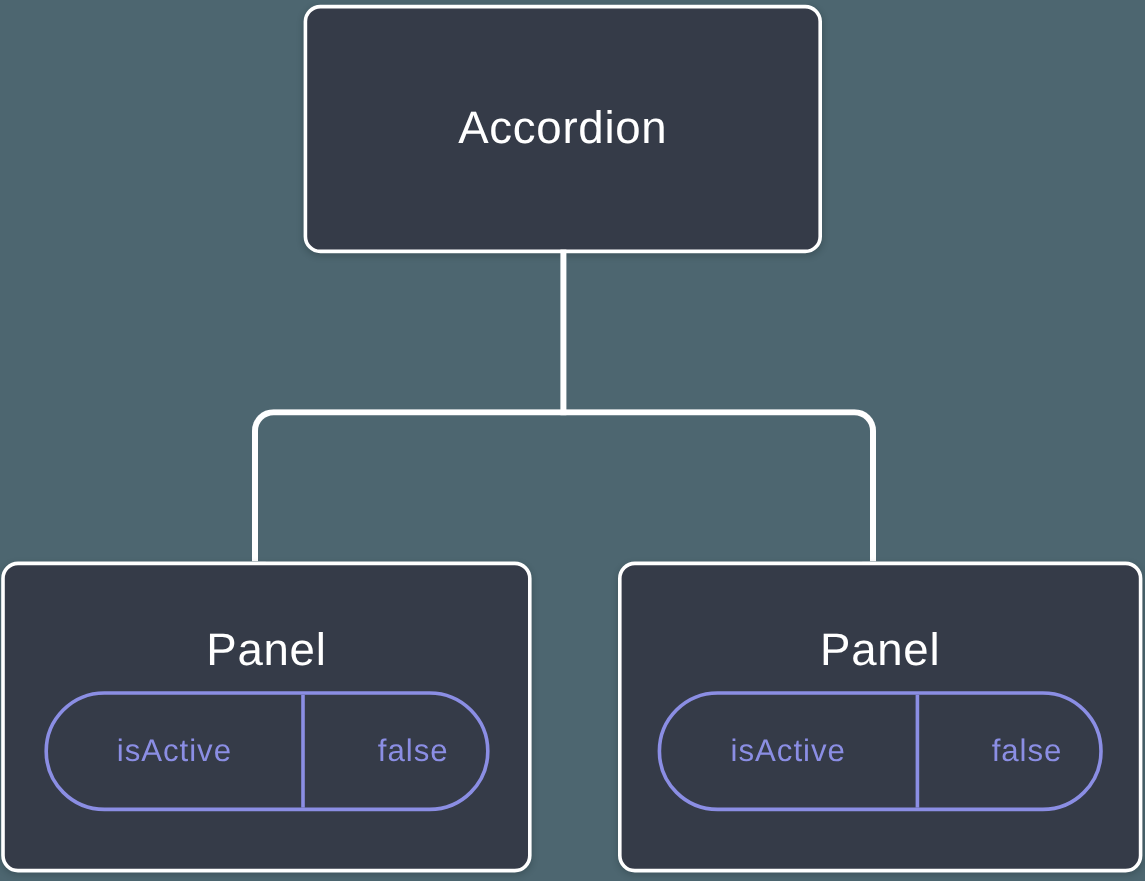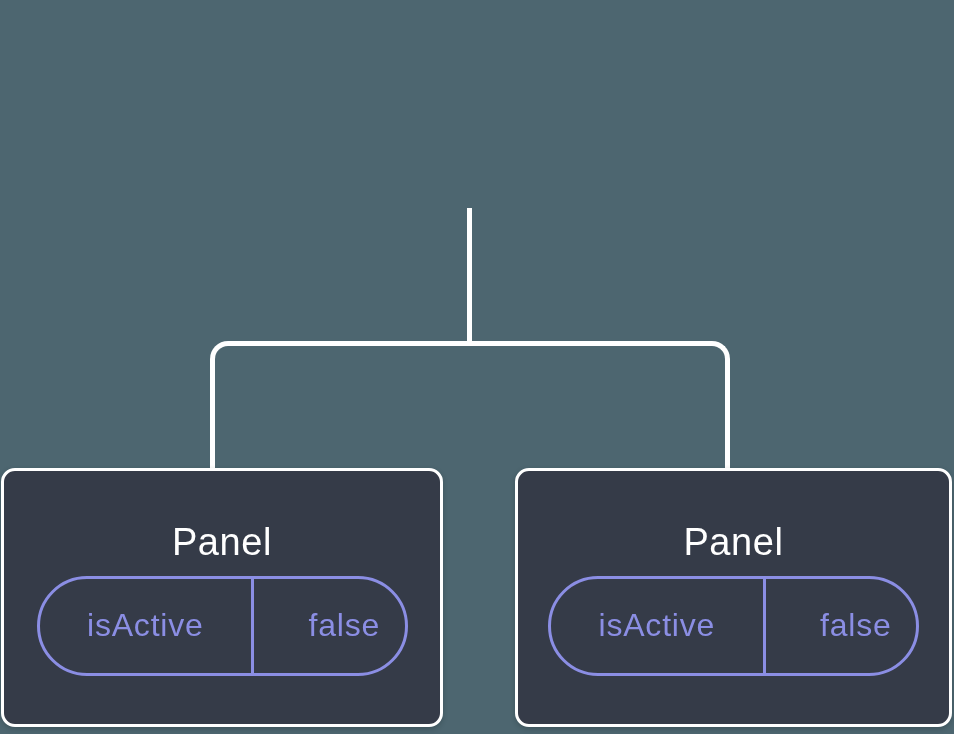--- a/index.html
+++ b/index.html
@@ -83,21 +83,21 @@
   
   .state-pill {
     box-sizing: border-box;
     width: 371px;
     height: 100px;
     border: 3px solid var(--accent, #8b8ee4);
     border-radius: 52px;
     display: flex;
     align-items: stretch;
     color: var(--accent, #8b8ee4);
-    font-size: 32px;
+    font-size: 26px;
     letter-spacing: 0.8px;
   }
   .pill-name {
     flex: 0 0 58%;
     display: flex;
     align-items: center;
     justify-content: center;
     border-right: 3px solid var(--accent, #8b8ee4);
   }
   .pill-value {
@@ -106,20 +106,23 @@
     align-items: center;
     justify-content: center;
     margin-left: 30px;
   }
 </style>
 </head>
 <body>
 
 <div class="stage">
 
+  <div class="node root-node">
+    <span class="node-label">Accordion</span>
+  </div>
 
   <div class="connector stem"></div>
   <div class="connector bracket"></div>
 
   <div class="node panel-node panel-left">
     <span class="node-label">Panel</span>
     <div class="state-pill">
       <span class="pill-name">isActive</span>
       <span class="pill-value">false</span>
     </div>

